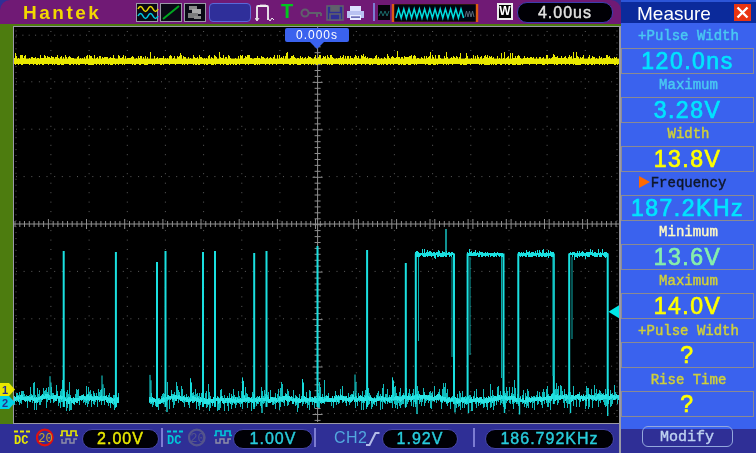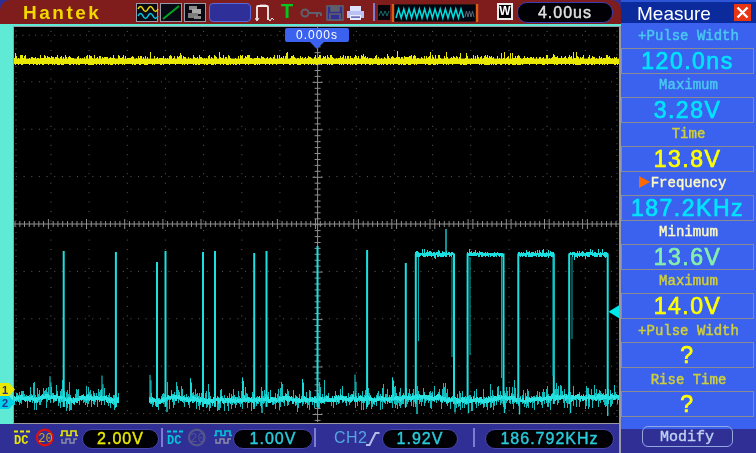--- a/index.html
+++ b/index.html
@@ -1,19 +1,19 @@
 <!DOCTYPE html>
 <html><head><meta charset="utf-8">
 <style>
   html,body{margin:0;padding:0;background:#222;}
   #scr{position:relative;width:756px;height:453px;overflow:hidden;
        font-family:"Liberation Mono",monospace;background:#2f2f96;}
   .abs{position:absolute;}
-  #topbar{left:0;top:0;width:621px;height:38px;background:#7f1d1d;border-radius:10px;}
-  #main{left:0;top:24px;width:621px;height:400px;background:#5eead4;}
+  #topbar{left:0;top:0;width:621px;height:38px;background:#701a75;border-radius:10px;}
+  #main{left:0;top:24px;width:621px;height:400px;background:#4d7c0f;}
   #plotborder{left:13px;top:2px;width:606px;height:396px;border:1px solid #9a9aa6;background:#000;}
   #botbar{left:0;top:424px;width:621px;height:29px;background:#2f2f96;}
   #panel{left:621px;top:0;width:135px;height:429px;background:#3a62ee;}
   #phead{left:0;top:0;width:135px;height:23px;background:#0b2a9b;border-top:2px solid #2c55d8;box-sizing:border-box;}
   #phead span{position:absolute;left:16px;top:1px;font-family:"Liberation Sans",sans-serif;
       font-size:19px;color:#fff;}
   .mlab{position:absolute;left:0;width:135px;text-align:center;font-size:14px;line-height:14px;letter-spacing:0px;white-space:pre;-webkit-text-stroke:0.45px;}
   .mbox{position:absolute;left:0px;width:131px;height:24px;border:1px solid #8a8a92;
        text-align:center;font-size:23px;line-height:25px;font-family:"Liberation Sans",sans-serif;letter-spacing:1.5px;-webkit-text-stroke:0.7px;}
   .pill{position:absolute;background:#000005;border:1px solid #4646aa;border-radius:10px;
@@ -156,23 +156,23 @@
         <span>Measure</span>
       </div>
     <svg class="abs" style="left:113px;top:4px" width="17" height="17">
       <rect width="17" height="17" fill="#e93512"></rect>
       <path d="M3.5 3.5 L13.5 13.5 M13.5 3.5 L3.5 13.5" stroke="#fff" stroke-width="2.4"></path>
     </svg>
     <div class="mlab" style="top:28.5px;color:#49c8f2;">+Pulse Width</div>
       <div class="mbox" style="top:48px"><span style="color:#00e4ff">120.0ns</span></div>
       <div class="mlab" style="top:77.5px;color:#49c8f2;">Maximum</div>
       <div class="mbox" style="top:97px"><span style="color:#00e4ff">3.28V</span></div>
-      <div class="mlab" style="top:127px;color:#cfcf3a;">Time</div>
+      <div class="mlab" style="top:127px;color:#cfcf3a;">Width</div>
       <div class="mbox" style="top:146px"><span style="color:#ffff00">13.8V</span></div>
-      <div class="mlab" style="top:176px;color:#fef9c3;text-indent:-12px;"><span style="display:inline-block;width:0;height:0;border-left:11px solid #ff6a00;border-top:6.5px solid transparent;border-bottom:6.5px solid transparent;margin-right:1px;vertical-align:-1px;"></span>Frequency</div>
+      <div class="mlab" style="top:176px;color:#0f172a;text-indent:-12px;"><span style="display:inline-block;width:0;height:0;border-left:11px solid #ff6a00;border-top:6.5px solid transparent;border-bottom:6.5px solid transparent;margin-right:1px;vertical-align:-1px;"></span>Frequency</div>
       <div class="mbox" style="top:195px"><span style="color:#00e4ff">187.2KHz</span></div>
       <div class="mlab" style="top:225px;color:#fef9c3;">Minimum</div>
       <div class="mbox" style="top:243.5px"><span style="color:#86efac">13.6V</span></div>
       <div class="mlab" style="top:274px;color:#cfcf3a;">Maximum</div>
       <div class="mbox" style="top:293px"><span style="color:#ffff00">14.0V</span></div>
       <div class="mlab" style="top:323.5px;color:#cfcf3a;">+Pulse Width</div>
       <div class="mbox" style="top:341.5px"><span style="color:#ffff00">?</span></div>
       <div class="mlab" style="top:372.5px;color:#cfcf3a;">Rise Time</div>
       <div class="mbox" style="top:390.5px"><span style="color:#ffff00">?</span></div>
     <div class="abs" style="left:20.5px;top:426px;width:91px;height:21px;border:1.5px solid #93a8dc;border-radius:6px;color:#bdd0f0;font-size:15px;text-align:center;line-height:21px;box-sizing:border-box;-webkit-text-stroke:0.4px;">Modify</div>

